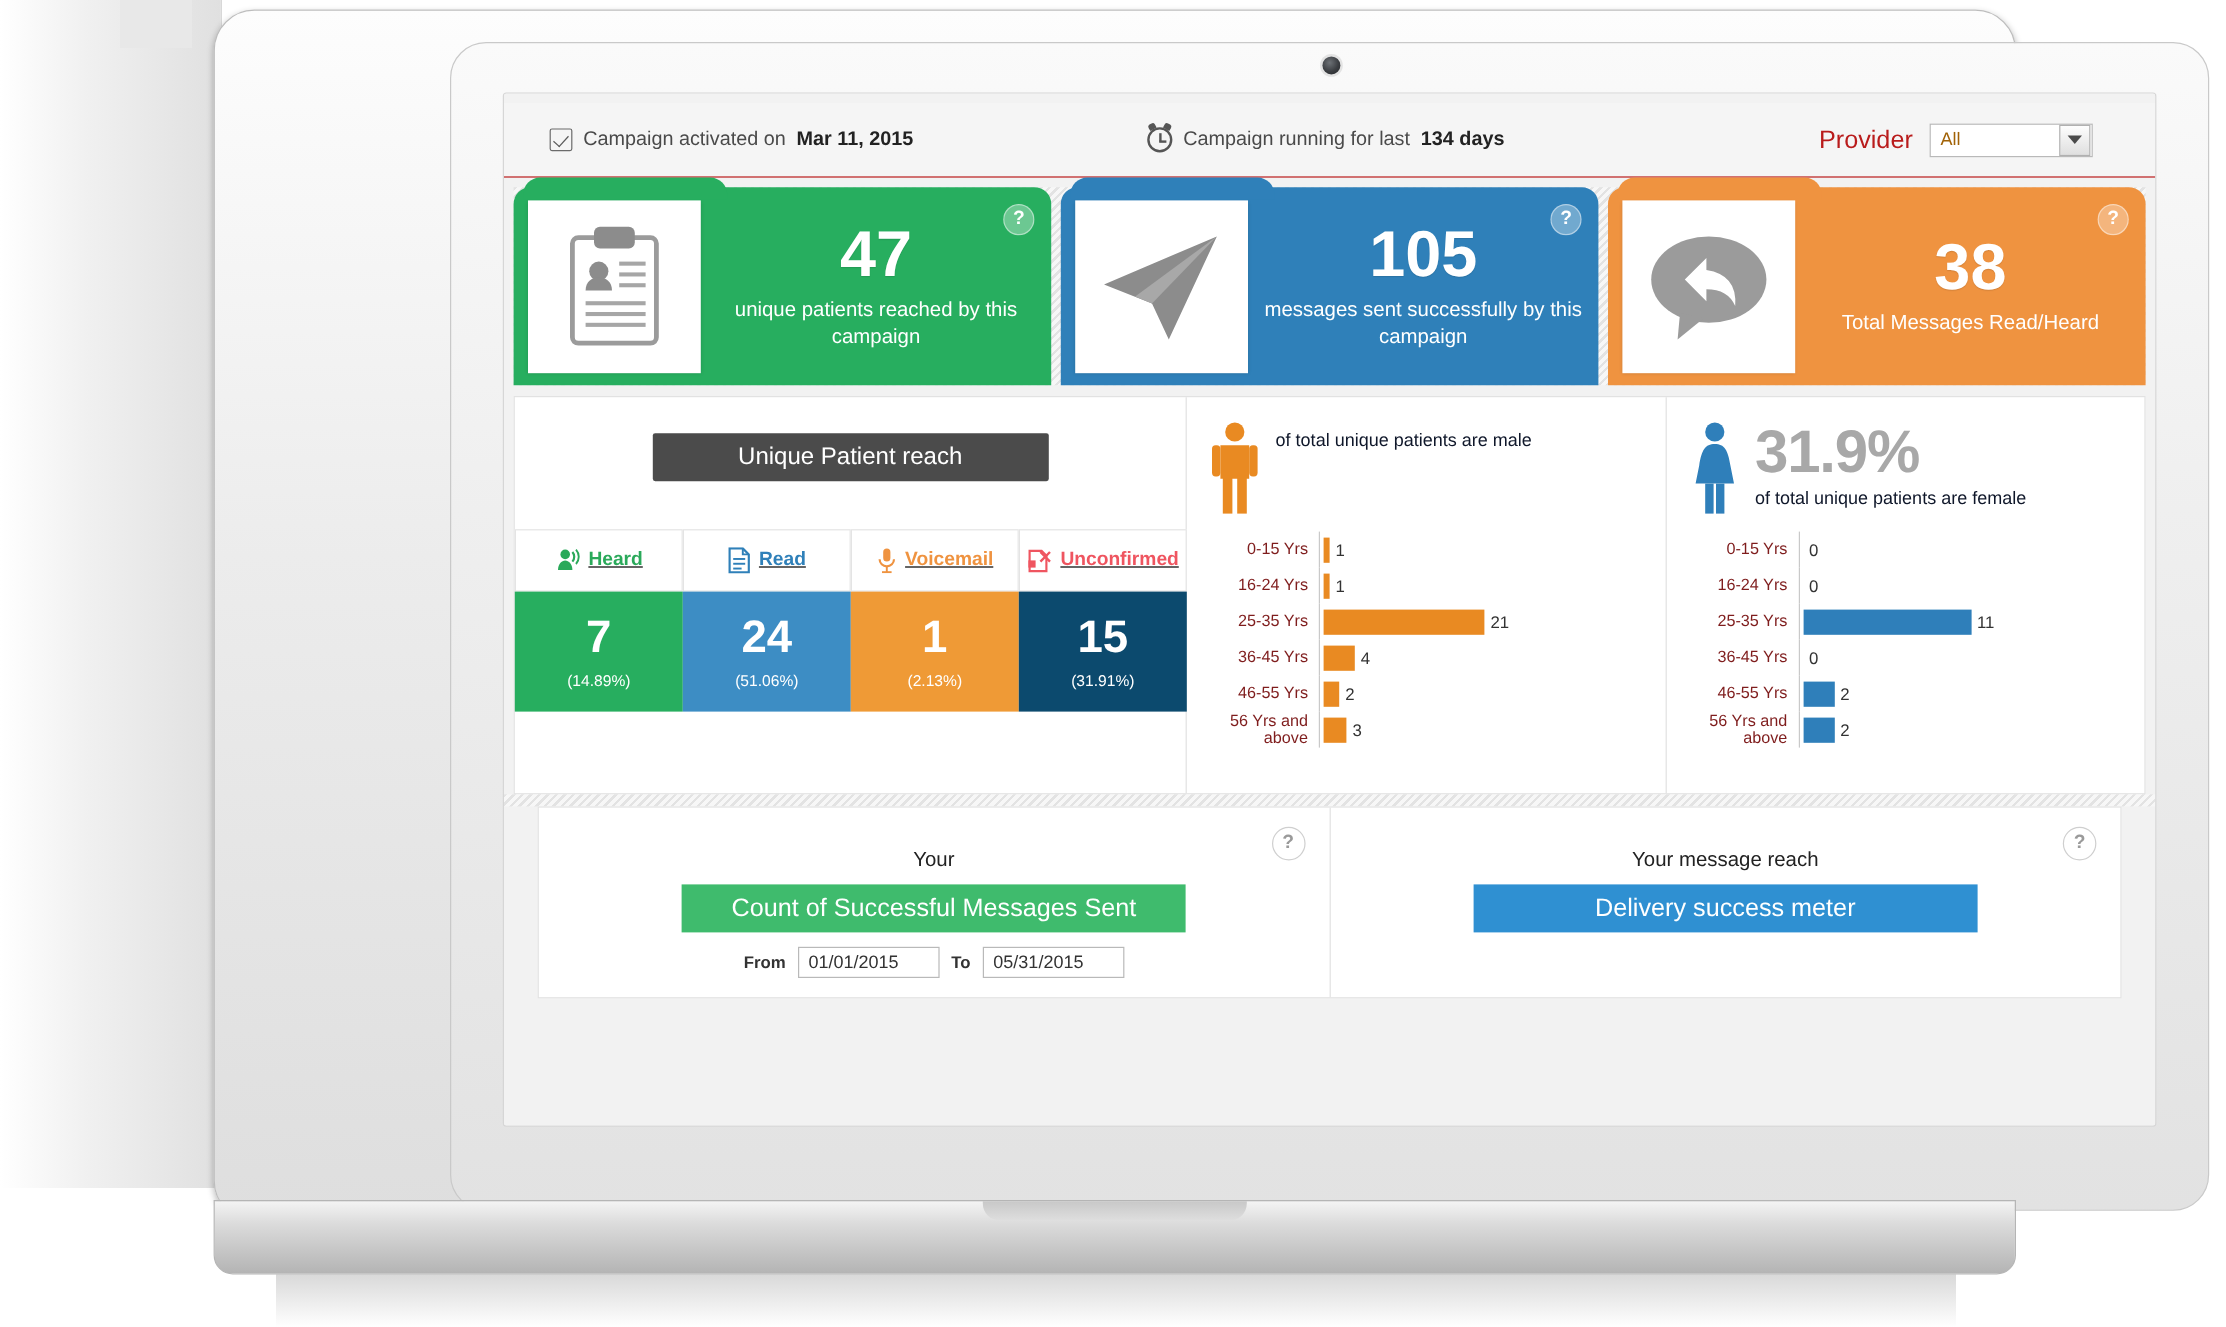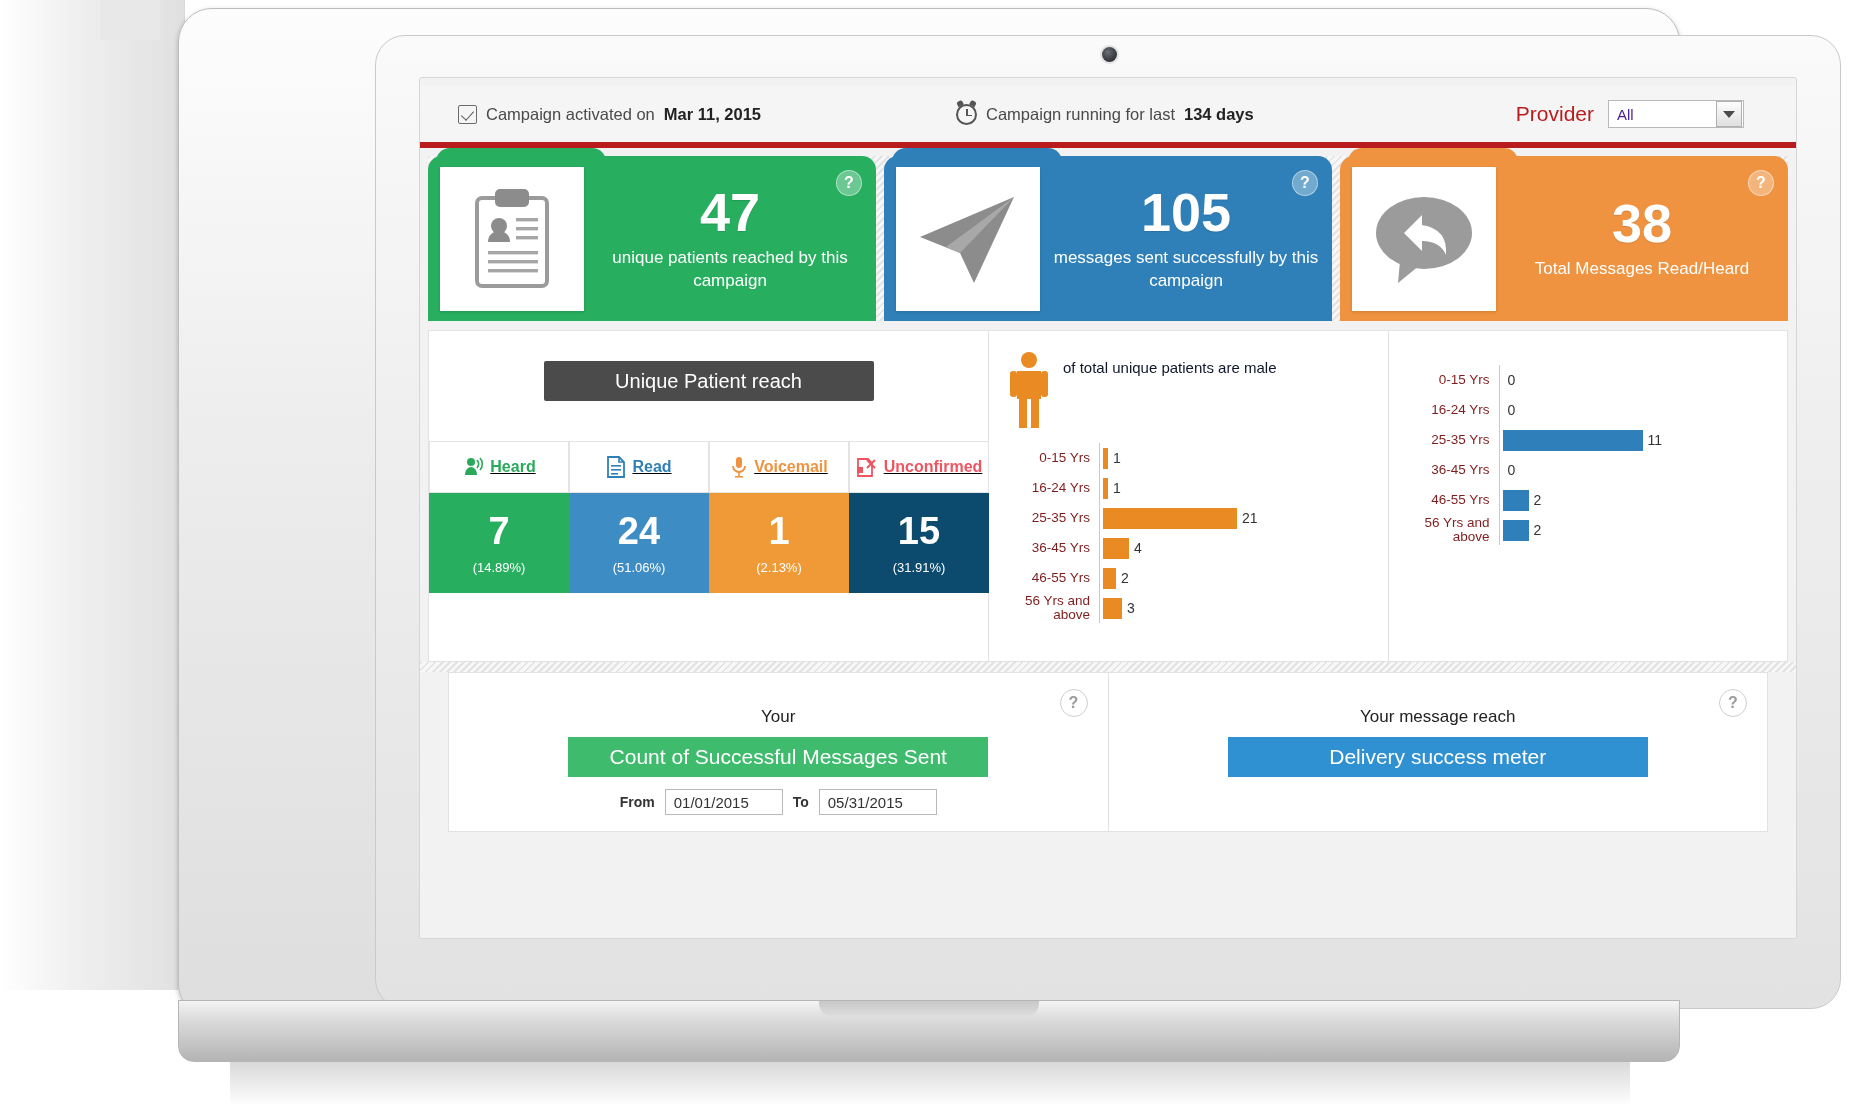--- a/index.html
+++ b/index.html
@@ -67,21 +67,21 @@
   
   .dash { position: absolute; inset: 0; background: #f2f2f2; }
   .hatch {
     background-image: repeating-linear-gradient(135deg,
       #e3e3e3 0px, #e3e3e3 2px, #f7f7f7 2px, #f7f7f7 5px);
   }
 
   
   .topbar {
     position: absolute; left: 0; top: 8px; width: 100%; height: 62px;
-    background: #f5f5f5; border-bottom: 6px solid #b91c1c;
+    background: #f5f5f5; border-bottom: 1px solid #b91c1c;
     display: flex; align-items: center;
   }
   .tb-item { display: flex; align-items: center; gap: 9px; color: #4a4a4a; font-size: 16.5px; }
   .tb-item.first { margin-left: 38px; }
   .tb-item.second { margin-left: 195px; }
   .tb-item b { color: #222; font-weight: bold; }
   .icon-check {
     width: 19px; height: 19px; border: 1.6px solid #6b6b6b; border-radius: 2px;
     position: relative; flex: none;
   }
@@ -110,21 +110,21 @@
   .bell-r { right: -1px; transform: rotate(30deg); }
 
   .provider-wrap {
     margin-left: auto; margin-right: 52px;
     display: flex; align-items: center; gap: 14px;
   }
   .provider-label { color: #b91c1c; font-size: 21px; }
   .provider-select {
     width: 136px; height: 28px; background: #fff;
     border: 1px solid #b9b9b9; display: flex; align-items: center;
-    font-size: 15px; color: #4c1d95;
+    font-size: 15px; color: #a16207;
   }
   .provider-value { padding-left: 8px; flex: 1; }
   .provider-arrow {
     width: 26px; height: 26px; margin-right: 1px;
     background: linear-gradient(180deg,#fdfdfd,#dfdfdf);
     border: 1px solid #b0b0b0;
     display: flex; align-items: center; justify-content: center;
   }
   .provider-arrow span {
     width: 0; height: 0; border-left: 6px solid transparent;
@@ -472,20 +472,34 @@
                 <div class="agelabel">56 Yrs and above</div>
                 <div class="agetrack">
                     <div class="agebar m" style="width:19px"></div>
                     <span class="ageval">3</span>
                   </div>
               </div>
             </div>
           </div>
 
           <div class="gender-col">
+            <div class="gender-head">
+              <div class="gender-fig">
+                <svg width="44" height="78" viewBox="0 0 44 78" aria-hidden="true">
+                  <circle cx="22" cy="9" r="8" fill="#2f7fba"></circle>
+                  <path d="M22 19c-8 0-11 5-13 18l-3 15h32l-3-15c-2-13-5-18-13-18z" fill="#2f7fba"></path>
+                  <rect x="14" y="52" width="7" height="25" fill="#2f7fba"></rect>
+                  <rect x="23" y="52" width="7" height="25" fill="#2f7fba"></rect>
+                </svg>
+              </div>
+              <div class="gender-info">
+                <div class="gender-pct">31.9%</div>
+                <div class="gender-cap">of total unique patients are female</div>
+              </div>
+            </div>
 
             <div class="agechart">
               <div class="agerow">
                 <div class="agelabel">0-15 Yrs</div>
                 <div class="agetrack">
                     <div class="agebar f" style="width:0"></div>
                     <span class="ageval">0</span>
                   </div>
               </div>
               <div class="agerow">

